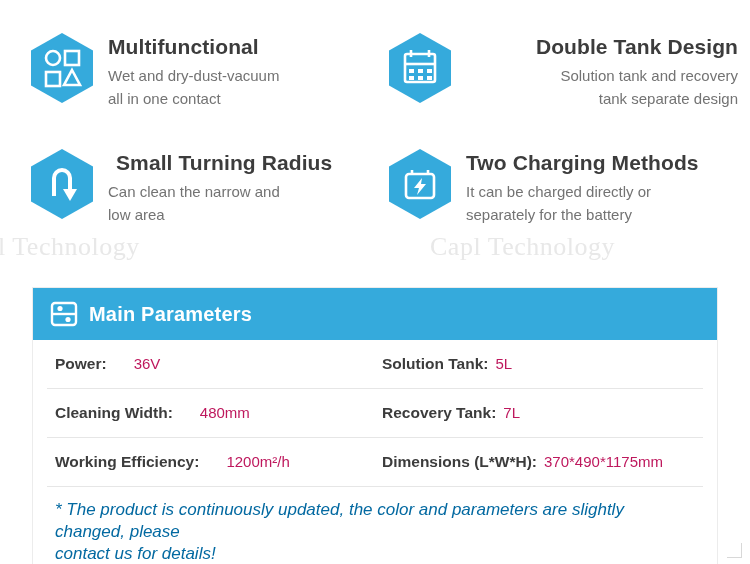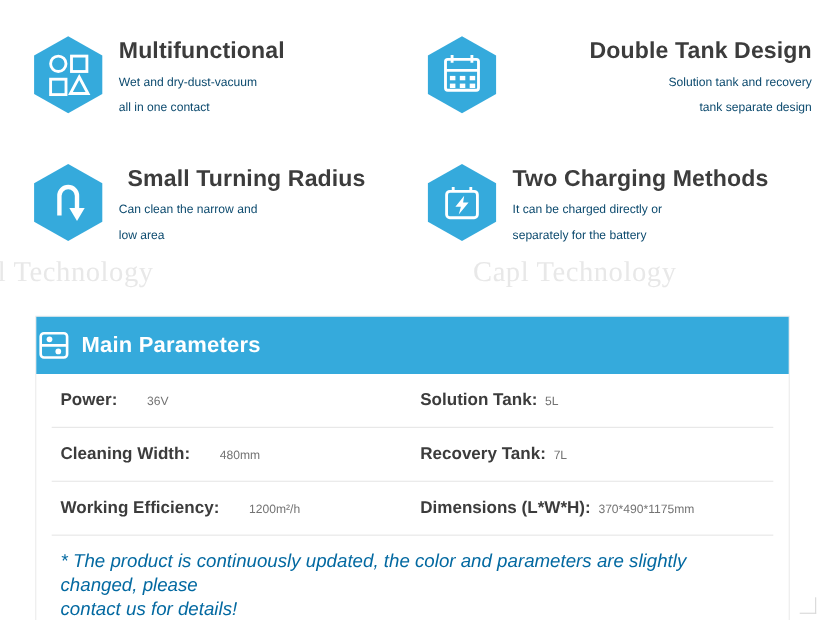--- a/index.html
+++ b/index.html
@@ -80,42 +80,42 @@
   }
   .ftitle {
     font-size: 21px;
     font-weight: bold;
     color: #3c3c3c;
     line-height: 26px;
     margin-bottom: 4px;
     letter-spacing: 0.1px;
   }
   .fdesc {
-    font-size: 11px;
-    color: #0c4a6e;
+    font-size: 15px;
+    color: #737373;
     line-height: 23px;
   }
   .feature.f2 .ftitle { padding-left: 8px; }
   .feature.f2 .fdesc  { padding-left: 0px; }
 
   
   .panel {
     position: absolute;
     left: 33px;
     top: 288px;
     width: 684px;
     background: #ffffff;
     box-shadow: 0 0 0 1px #ececec;
   }
   .panel-header {
     height: 52px;
     background: #35aadc;
     display: flex;
     align-items: center;
-    padding-left: 1px;
+    padding-left: 16px;
     box-sizing: border-box;
   }
   .panel-header .phicon {
     width: 30px;
     height: 30px;
     margin-right: 10px;
     flex: 0 0 30px;
   }
   .panel-title {
     color: #ffffff;
@@ -142,22 +142,22 @@
   }
   .pcell.left  { width: 325px; padding-left: 8px; gap: 20px; }
   .pcell.right { flex: 1 1 auto; padding-left: 10px; }
   .plabel {
     font-size: 15.5px;
     font-weight: bold;
     color: #3c3c3c;
     white-space: nowrap;
   }
   .pvalue {
-    font-size: 11px;
-    color: #737373;
+    font-size: 15px;
+    color: #be185d;
     margin-left: 7px;
     white-space: nowrap;
   }
 
   .pnote {
     padding: 12px 22px 16px 22px;
     color: #0369a1;
     font-size: 17px;
     font-style: italic;
     line-height: 22px;

